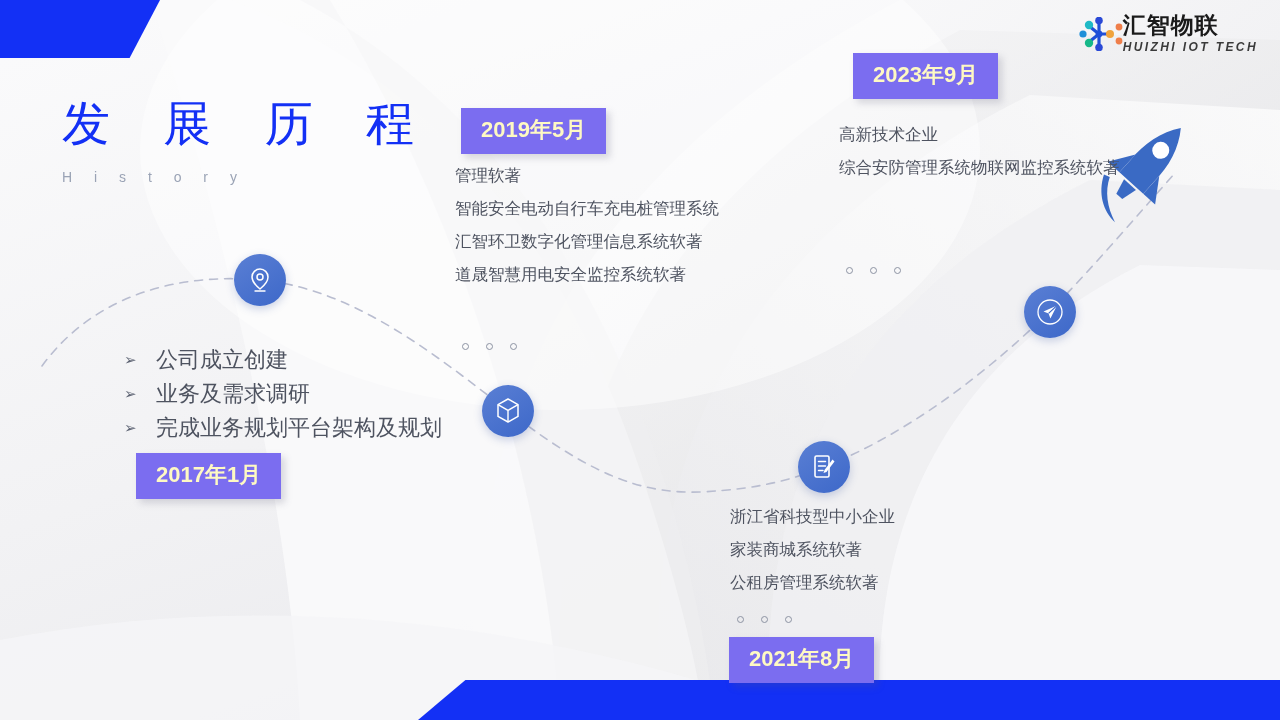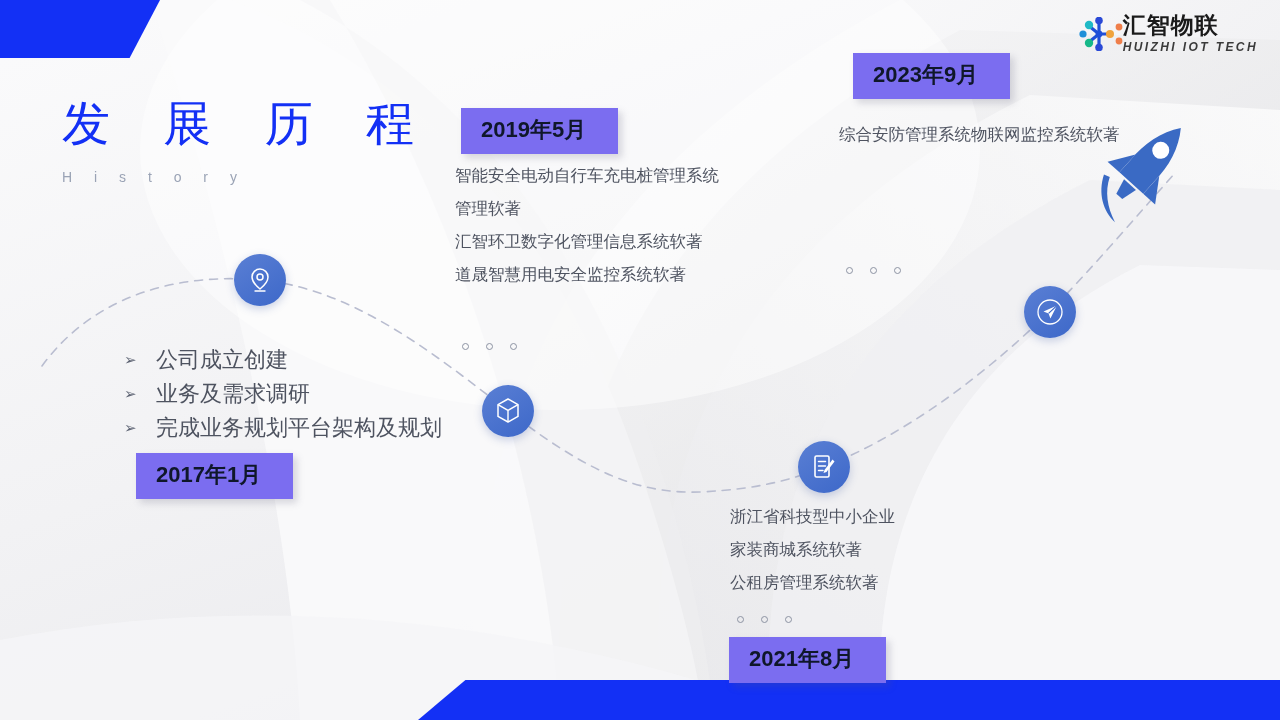--- a/index.html
+++ b/index.html
@@ -90,24 +90,24 @@
     font-style: italic;
     color: #3a3a3a;
     letter-spacing: 2.4px;
     text-align: right;
   }
 
   
   .badge {
     position: absolute;
     background: #7b6df0;
-    color: #0f172a;
+    color: #fef9c3;
     font-size: 22px;
     font-weight: 700;
-    padding: 7px 32px 9px 20px;
+    padding: 7px 20px 9px 20px;
     box-shadow: 4px 4px 7px rgba(90, 90, 120, 0.22);
     white-space: nowrap;
   }
   #badge-2019 { left: 461px; top: 108px; }
   #badge-2023 { left: 853px; top: 53px; }
   #badge-2017 { left: 136px; top: 453px; }
   #badge-2021 { left: 729px; top: 637px; }
 
   
   .milestone-lines {
@@ -269,22 +269,22 @@
     </div>
     <div class="bullet-row">
       <span class="bullet-mark">➢</span>
       <span class="bullet-text">完成业务规划平台架构及规划</span>
     </div>
   </div>
   <div class="badge" id="badge-2017">2017年1月</div>
 
   <div class="badge" id="badge-2019">2019年5月</div>
   <div class="milestone-lines" id="lines-2019">
+    <div>管理软著</div>
     <div>智能安全电动自行车充电桩管理系统</div>
-    <div>管理软著</div>
     <div>汇智环卫数字化管理信息系统软著</div>
     <div>道晟智慧用电安全监控系统软著</div>
   </div>
   <div class="ellipsis-dots" id="dots-2019">
     <span></span>
       <span></span>
       <span></span>
   </div>
 
   <div class="milestone-lines" id="lines-2021">
@@ -294,20 +294,21 @@
   </div>
   <div class="ellipsis-dots" id="dots-2021">
     <span></span>
       <span></span>
       <span></span>
   </div>
   <div class="badge" id="badge-2021">2021年8月</div>
 
   <div class="badge" id="badge-2023">2023年9月</div>
   <div class="milestone-lines" id="lines-2023">
+    <div>高新技术企业</div>
     <div>综合安防管理系统物联网监控系统软著</div>
   </div>
   <div class="ellipsis-dots" id="dots-2023">
     <span></span>
       <span></span>
       <span></span>
   </div>
 
   <div class="node" id="node-pin">
     <svg width="24" height="26" viewBox="0 0 24 26">

